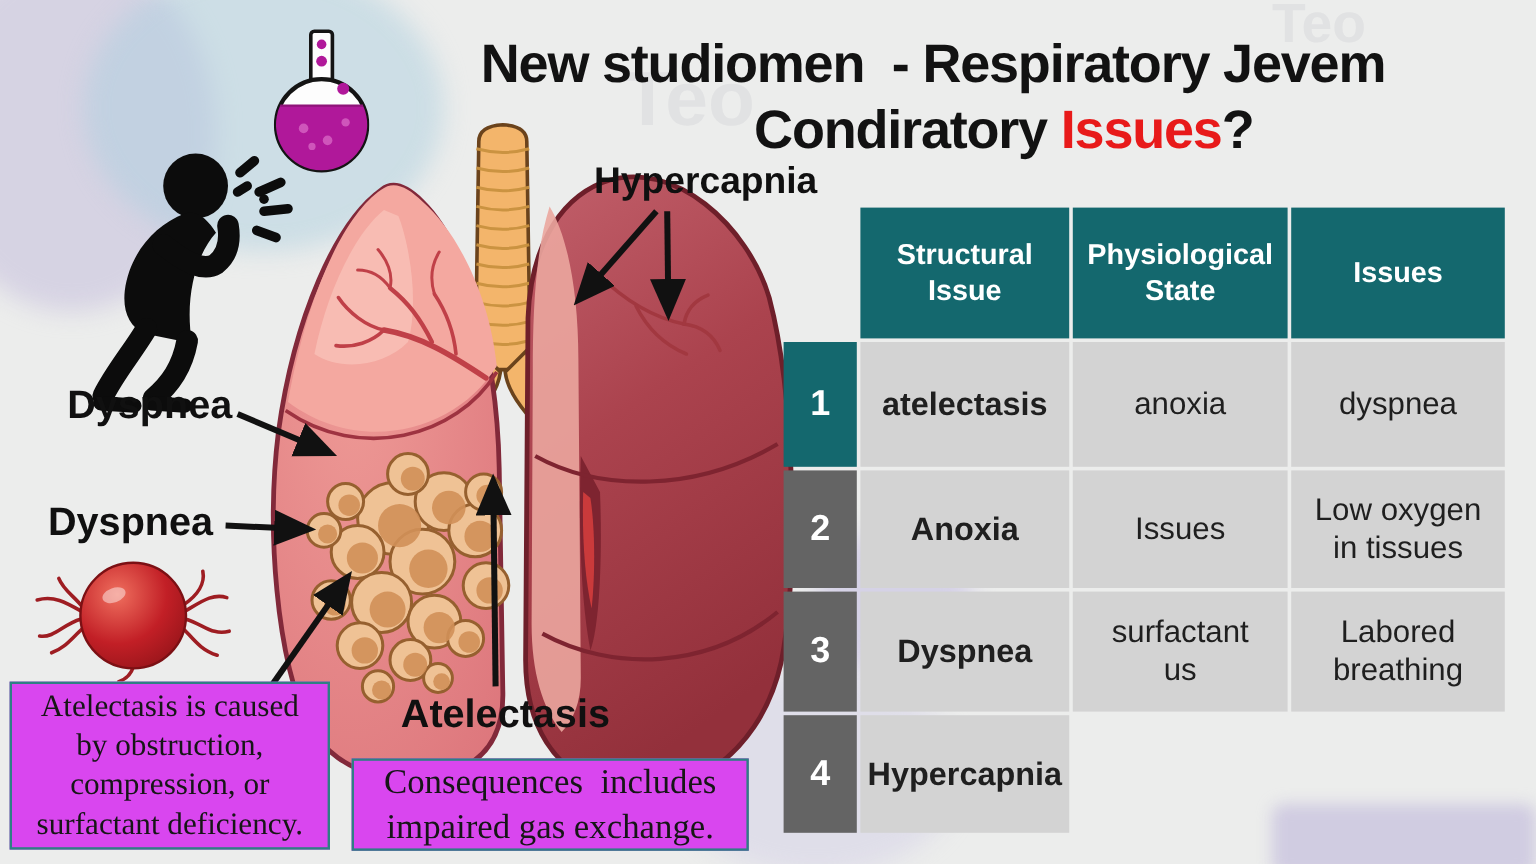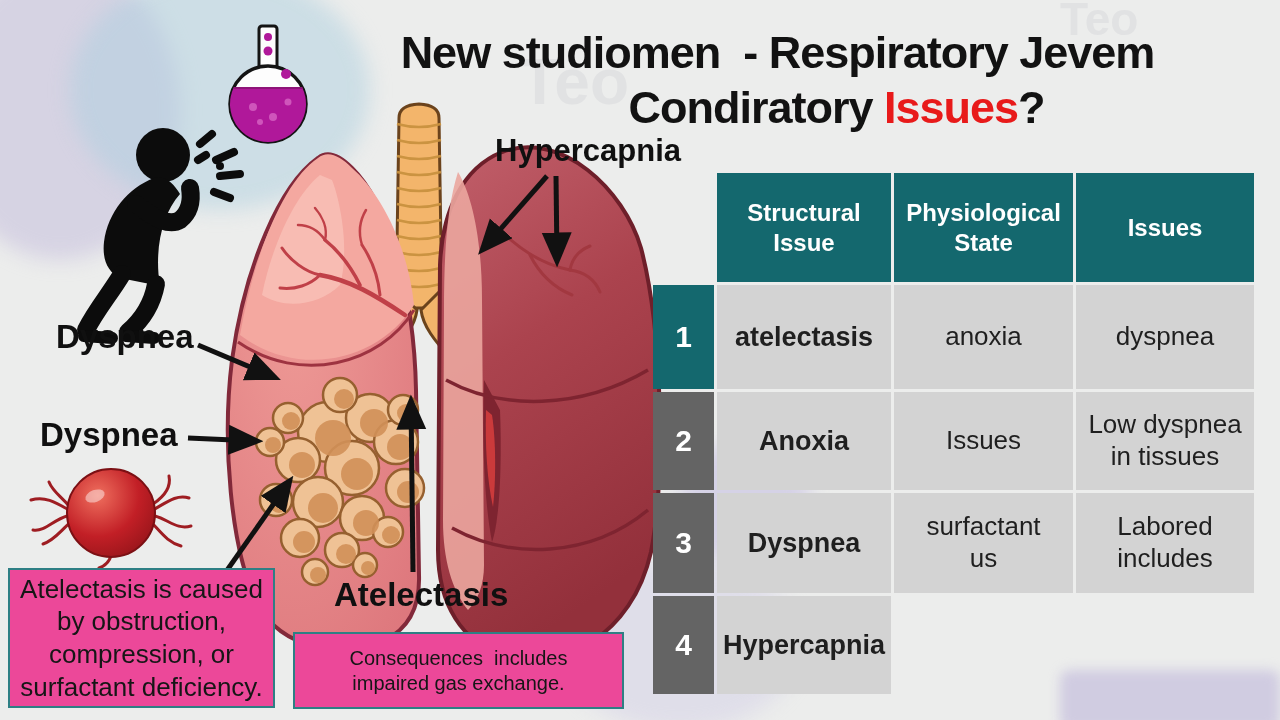--- a/index.html
+++ b/index.html
@@ -10,23 +10,23 @@
   .blob{position:absolute;border-radius:50%;filter:blur(10px);}
   .ghost{position:absolute;font-weight:bold;color:rgba(90,90,110,0.07);pointer-events:none;}
   
   .title-wrap{left:320px;top:26px;width:915px;text-align:center;line-height:1.22;}
   .title-line{font-size:45px;font-weight:bold;letter-spacing:-1px;color:#121212;}
   .title-line2{margin-left:118px;}
   .red{color:#e81a1a;}
   
   .diag-label{font-weight:bold;font-size:33px;color:#101010;white-space:nowrap;}
   
-  .callout{background:#ec4899;border:2px solid #2e7f84;color:#161616;
+  .callout{background:#d946ef;border:2px solid #2e7f84;color:#161616;
            display:flex;align-items:center;justify-content:center;text-align:center;
-           white-space:pre-line;box-sizing:border-box;}
+           white-space:pre-line;box-sizing:border-box;font-family:Liberation Serif, serif;}
   
   .rtable{left:653px;top:173px;display:grid;
           grid-template-columns:61px 174px 179px 178px;
           grid-template-rows:109px 104px 98px 100px 98px;
           column-gap:3px;row-gap:3px;}
   .cell{display:flex;align-items:center;justify-content:center;text-align:center;
         white-space:pre-line;line-height:1.22;}
   .hcell{background:#14686e;color:#fff;font-weight:bold;font-size:24px;}
   .numcell{color:#fff;font-weight:bold;font-size:30px;background:#646464;}
   .numcell.first{background:#14686e;}
@@ -247,44 +247,44 @@
 
 <div class="abs diag-label" style="left:495px;top:133px;font-size:31px;">Hypercapnia</div>
 <div class="abs diag-label" style="left:56px;top:318px;">Dyspnea</div>
 <div class="abs diag-label" style="left:40px;top:416px;">Dyspnea</div>
 <div class="abs diag-label" style="left:334px;top:576px;">Atelectasis</div>
 
 <div class="abs callout" style="left:8px;top:568px;width:267px;height:140px;font-size:26px;line-height:1.26;">Atelectasis is caused
 by obstruction,
 compression, or
 surfactant deficiency.</div>
-<div class="abs callout" style="left:293px;top:632px;width:331px;height:77px;font-size:20px;line-height:1.25;">Consequences&nbsp; includes
+<div class="abs callout" style="left:293px;top:632px;width:331px;height:77px;font-size:29px;line-height:1.25;">Consequences&nbsp; includes
 impaired gas exchange.</div>
 
 <div class="abs rtable">
   <div class="cell"></div>
   <div class="cell hcell">Structural
 Issue</div>
   <div class="cell hcell">Physiological
 State</div>
   <div class="cell hcell">Issues</div>
 
   <div class="cell numcell first">1</div>
   <div class="cell dcell bold">atelectasis</div>
   <div class="cell dcell">anoxia</div>
   <div class="cell dcell">dyspnea</div>
 
   <div class="cell numcell">2</div>
   <div class="cell dcell bold">Anoxia</div>
   <div class="cell dcell">Issues</div>
-  <div class="cell dcell">Low dyspnea
+  <div class="cell dcell">Low oxygen
 in tissues</div>
 
   <div class="cell numcell">3</div>
   <div class="cell dcell bold">Dyspnea</div>
   <div class="cell dcell">surfactant
 us</div>
   <div class="cell dcell">Labored
-includes</div>
+breathing</div>
 
   <div class="cell numcell">4</div>
   <div class="cell dcell bold">Hypercapnia</div>
 </div>
 
 </body></html>

